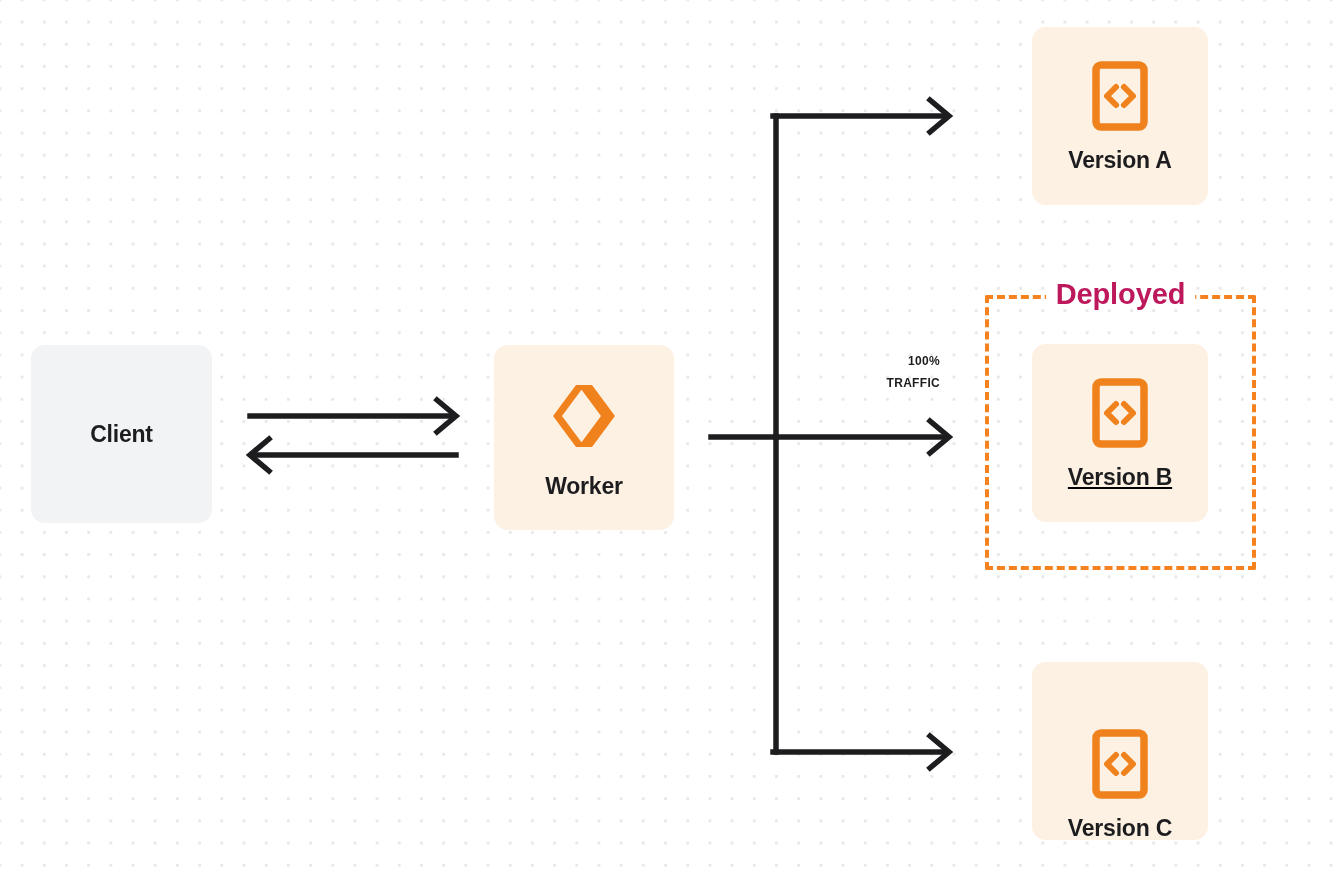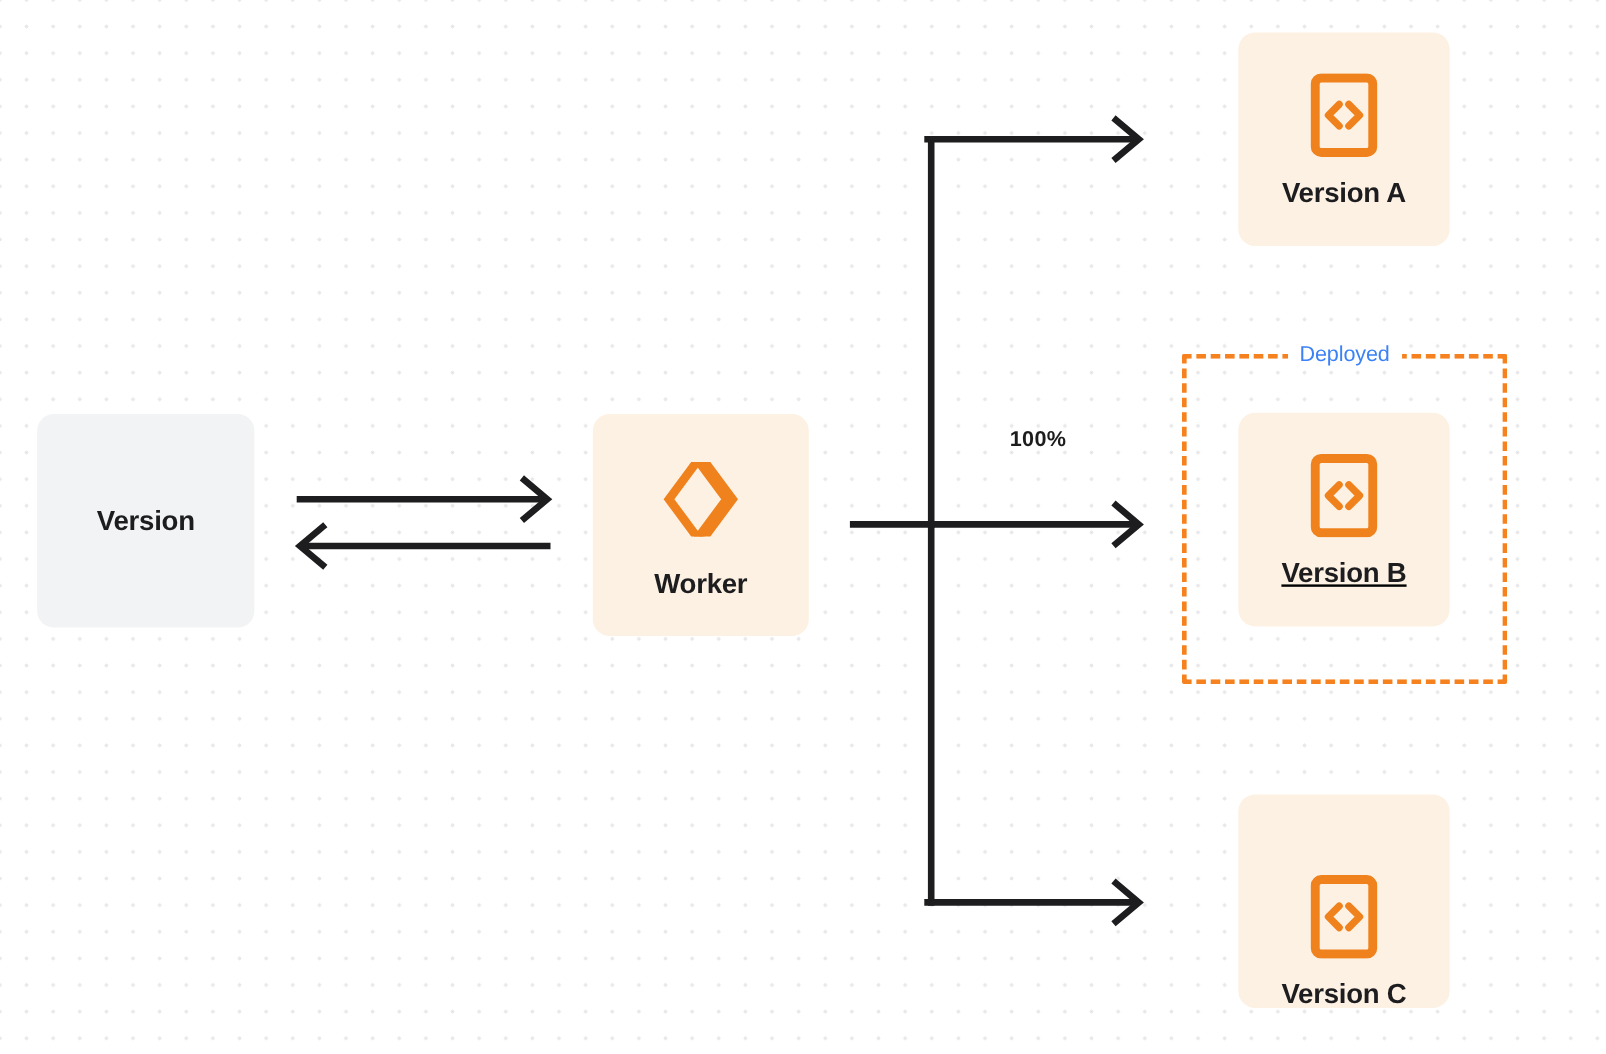--- a/index.html
+++ b/index.html
@@ -83,23 +83,23 @@
     border-radius: 2px;
     box-sizing: border-box;
   }
   .deployed-label {
     position: absolute;
     left: 50%;
     top: -4px;
     transform: translate(-50%, -52%);
     background: #ffffff;
     padding: 0 10px;
-    font-size: 18px;
-    font-weight: normal;
-    color: #3b82f6;
+    font-size: 29px;
+    font-weight: bold;
+    color: #be185d;
     letter-spacing: -0.1px;
     white-space: nowrap;
     line-height: 1;
   }
 
   
   .connectors {
     position: absolute;
     left: 0;
     top: 0;
@@ -107,22 +107,22 @@
     height: 878px;
     pointer-events: none;
   }
 
   
   .traffic-label {
     position: absolute;
     left: 790px;
     top: 350px;
     width: 150px;
-    text-align: center;
-    font-size: 18px;
+    text-align: right;
+    font-size: 12px;
     font-weight: bold;
     color: #1d1d1f;
     line-height: 1.85;
     letter-spacing: 0.3px;
   }
   .traffic-label div { white-space: nowrap; }
 </style>
 </head>
 <body>
 
@@ -163,24 +163,25 @@
       <g>
         <line x1="773" y1="752" x2="945" y2="752"></line>
         <polyline points="930,736 949,752 930,768" fill="none"></polyline>
       </g>
 
     </g>
   </svg>
 
   <div class="traffic-label">
     <div>100%</div>
+    <div>TRAFFIC</div>
   </div>
 
   <div class="node node-client">
-    <span class="node-label">Version</span>
+    <span class="node-label">Client</span>
   </div>
 
   <div class="node node-worker">
     <span class="worker-logo">
       <svg width="78" height="78" viewBox="0 0 78 78" xmlns="http://www.w3.org/2000/svg">
 
         <path d="M31 8 L8 39 L31 70 L40 70 L17 39 L40 8 Z" fill="#f0821e"></path>
         <path d="M33 8 L56 39 L33 70 L42 70 L65 39 L42 8 Z" fill="#f0821e"></path>
         <path d="M46 8 L69 39 L46 70 L55 70 L78 39 L55 8 Z" fill="#f0821e" transform="translate(-8,0)"></path>
       </svg>

